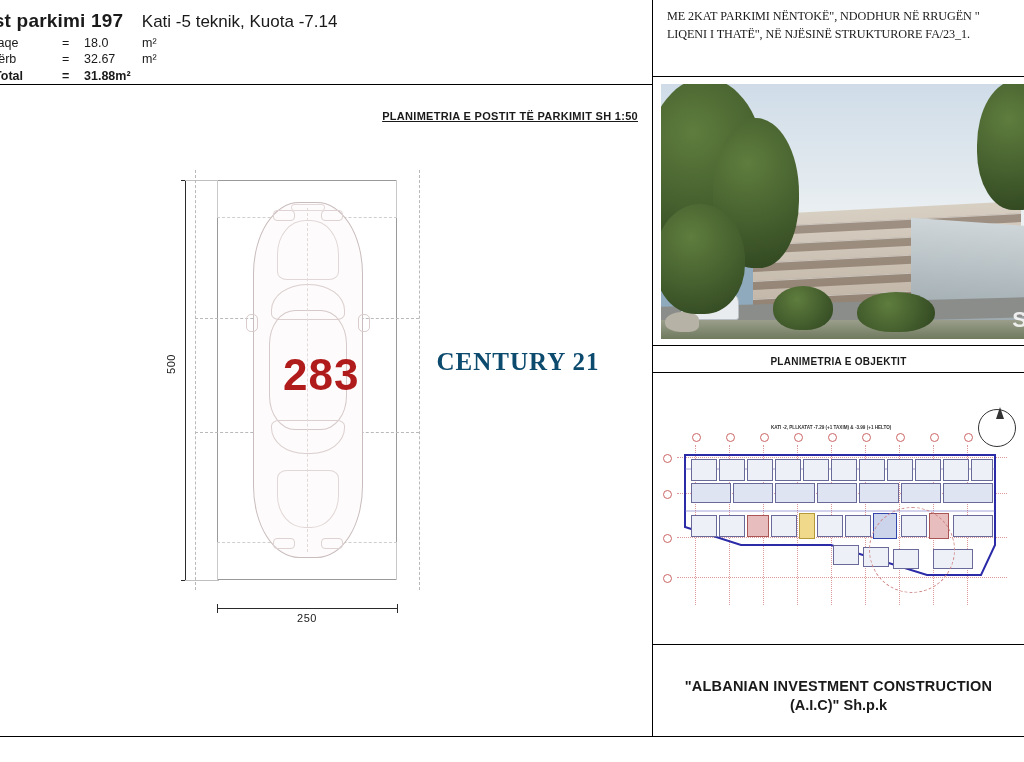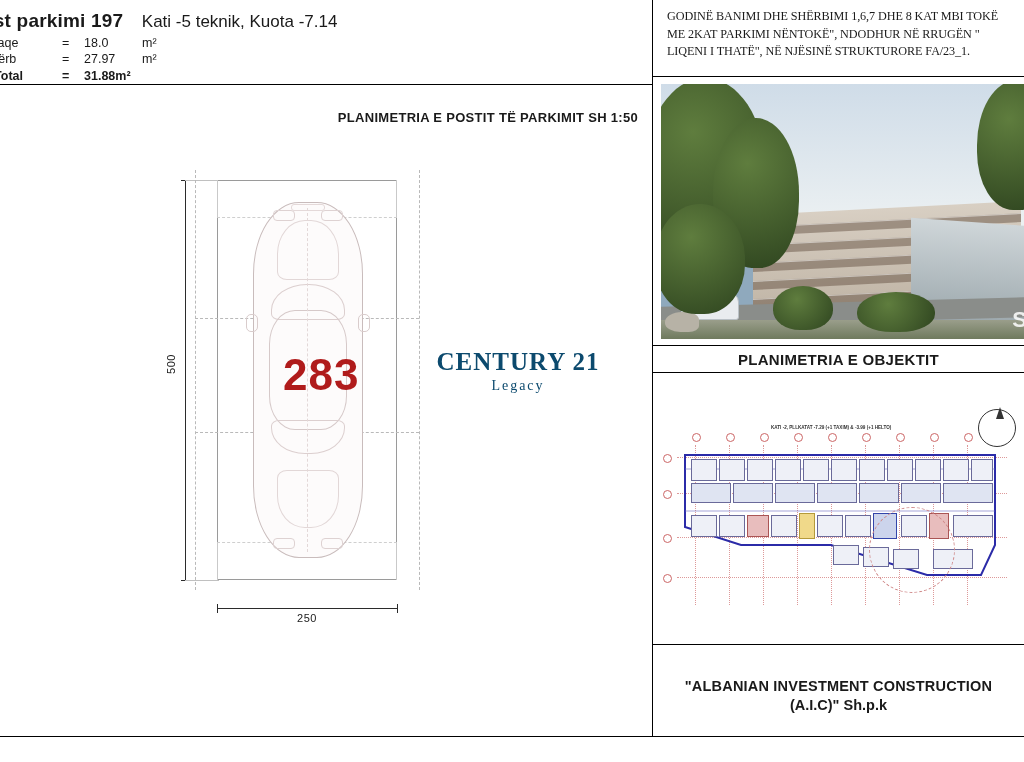--- a/index.html
+++ b/index.html
@@ -62,23 +62,24 @@
   .spec-unit { display: inline-block; }
   #spec-1 { top: 36px; }
   #spec-2 { top: 52px; }
   #spec-3 { top: 69px; font-weight: bold; }
   #spec-3 .spec-label { font-weight: bold; }
 
   #plan-caption {
     position: absolute;
     right: 14px;
     top: 110px;
-    font-size: 13px;
+    font-size: 11px;
     font-weight: bold;
     letter-spacing: 0.3px;
+    text-decoration: underline;
   }
 
   
   #stall-area {
     position: absolute;
     left: 175px;
     top: 170px;
     width: 260px;
     height: 460px;
   }
@@ -395,21 +396,21 @@
     position: absolute;
     left: 653px; top: 345px;
     width: 371px; height: 28px;
     border-top: 1.5px solid #000;
     border-bottom: 1.5px solid #000;
     box-sizing: border-box;
     text-align: center;
     padding-top: 5px;
   }
   #objekti-title-bar span {
-    font-size: 15px;
+    font-size: 10px;
     font-weight: bold;
     letter-spacing: 0.3px;
   }
 
   #objekti-plan {
     position: absolute;
     left: 653px; top: 373px;
     width: 371px; height: 272px;
     border-bottom: 1.5px solid #000;
     box-sizing: border-box;
@@ -529,21 +530,21 @@
     <div id="title-row">
       <span id="title-main">ost parkimi 197</span>
       <span id="title-sub">Kati -5 teknik, Kuota -7.14</span>
     </div>
 
     <div class="spec-row" id="spec-1">
       <span class="spec-label">përfaqe</span><span class="spec-eq">=</span><span class="spec-val">18.0</span><span class="spec-unit">m²</span>
     </div>
 
     <div class="spec-row" id="spec-2">
-      <span class="spec-label">p. Përb</span><span class="spec-eq">=</span><span class="spec-val">27.97</span><span class="spec-unit">m²</span>
+      <span class="spec-label">p. Përb</span><span class="spec-eq">=</span><span class="spec-val">32.67</span><span class="spec-unit">m²</span>
     </div>
 
     <div class="spec-row" id="spec-3">
       <span class="spec-label">ip. Total</span><span class="spec-eq">=</span><span class="spec-val">31.88m²</span><span class="spec-unit"></span>
     </div>
   </div>
 
   <div id="plan-caption">PLANIMETRIA E POSTIT TË  PARKIMIT SH 1:50</div>
 
   <div id="stall-area">
@@ -585,28 +586,26 @@
     <div id="stall-number">283</div>
 
     <div id="dim-bottom"></div>
     <div class="tick-v" style="left:42px; top:434px;"></div>
     <div class="tick-v" style="left:222px; top:434px;"></div>
     <div id="dim-bottom-label">250</div>
   </div>
 
   <div id="watermark">
     <div id="wm-main">CENTURY 21</div>
-    <div id="wm-sub">Legacy</div>
   </div>
 </div>
 
 <div id="right-col">
 
   <div id="right-text-block">
-    <p>GODINË BANIMI DHE SHËRBIMI 1,6,7 DHE 8 KAT MBI TOKË</p>
     <p>ME 2KAT PARKIMI NËNTOKË", NDODHUR NË RRUGËN "</p>
     <p>LIQENI I THATË", NË NJËSINË STRUKTURORE FA/23_1.</p>
   </div>
 </div>
 
 <div id="render-photo">
   <div id="sky"></div>
 
   <div id="bldg">
     <div class="bldg-floor" style="top:12px;"></div>

